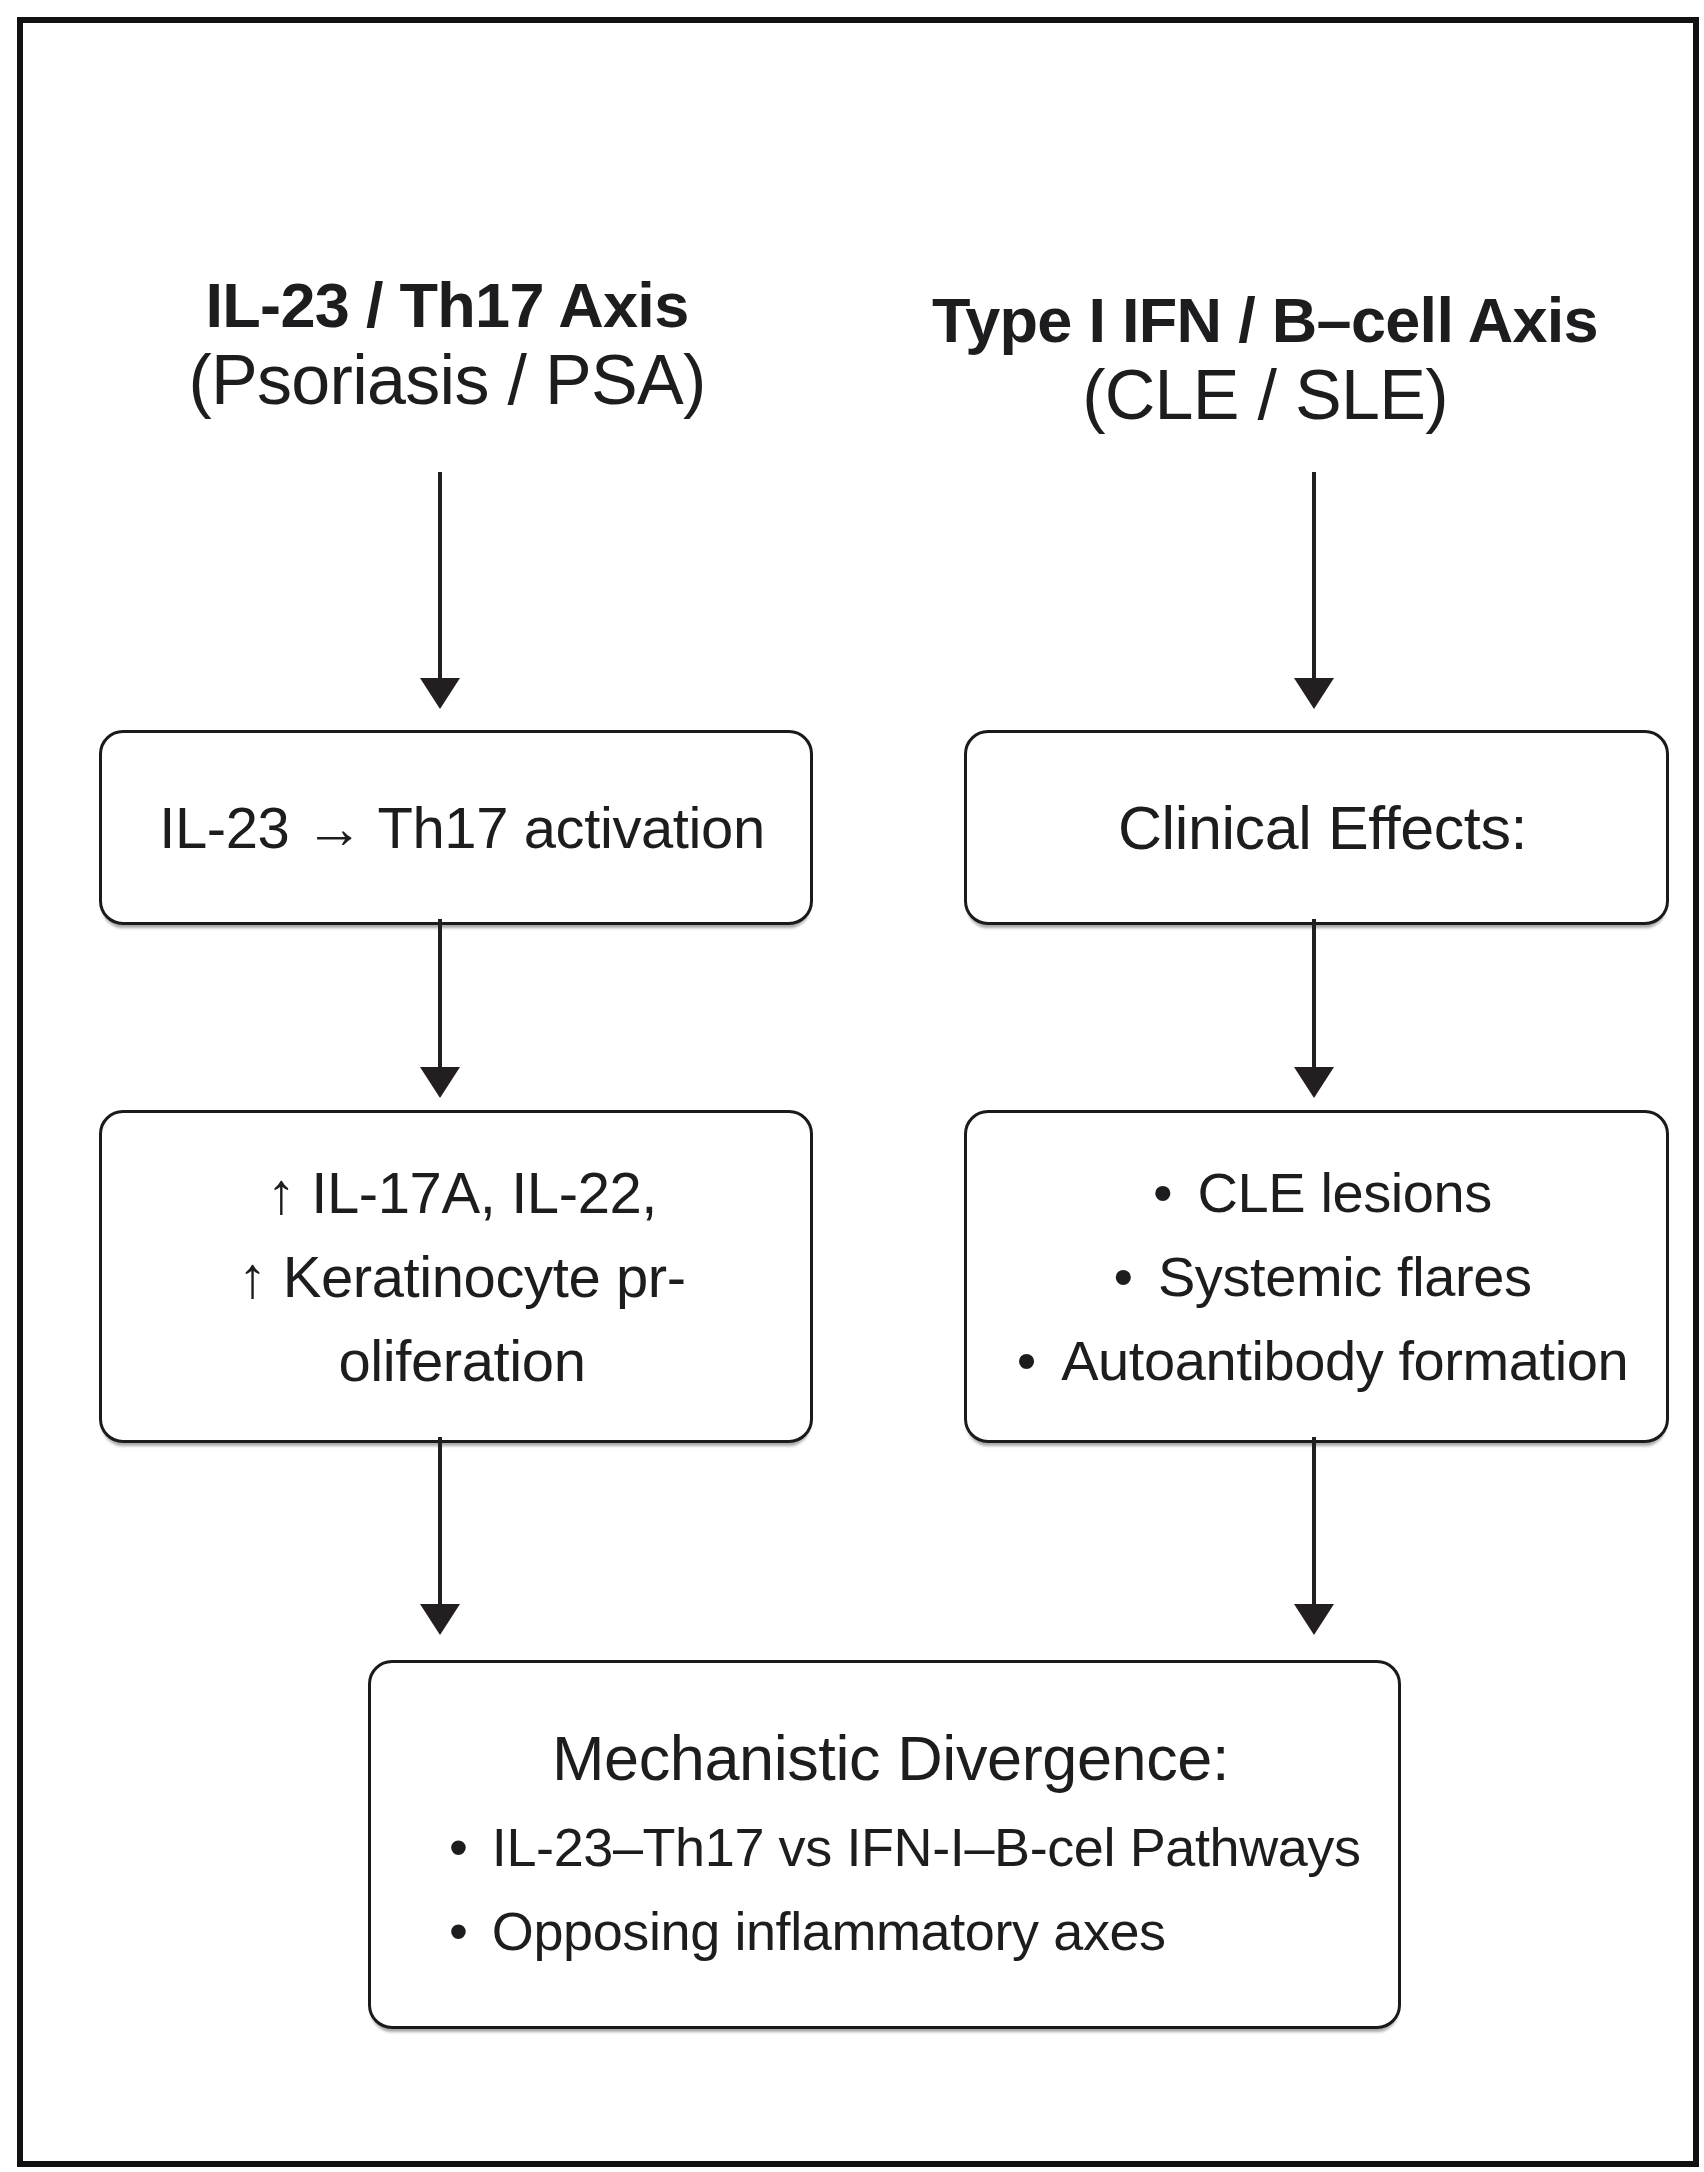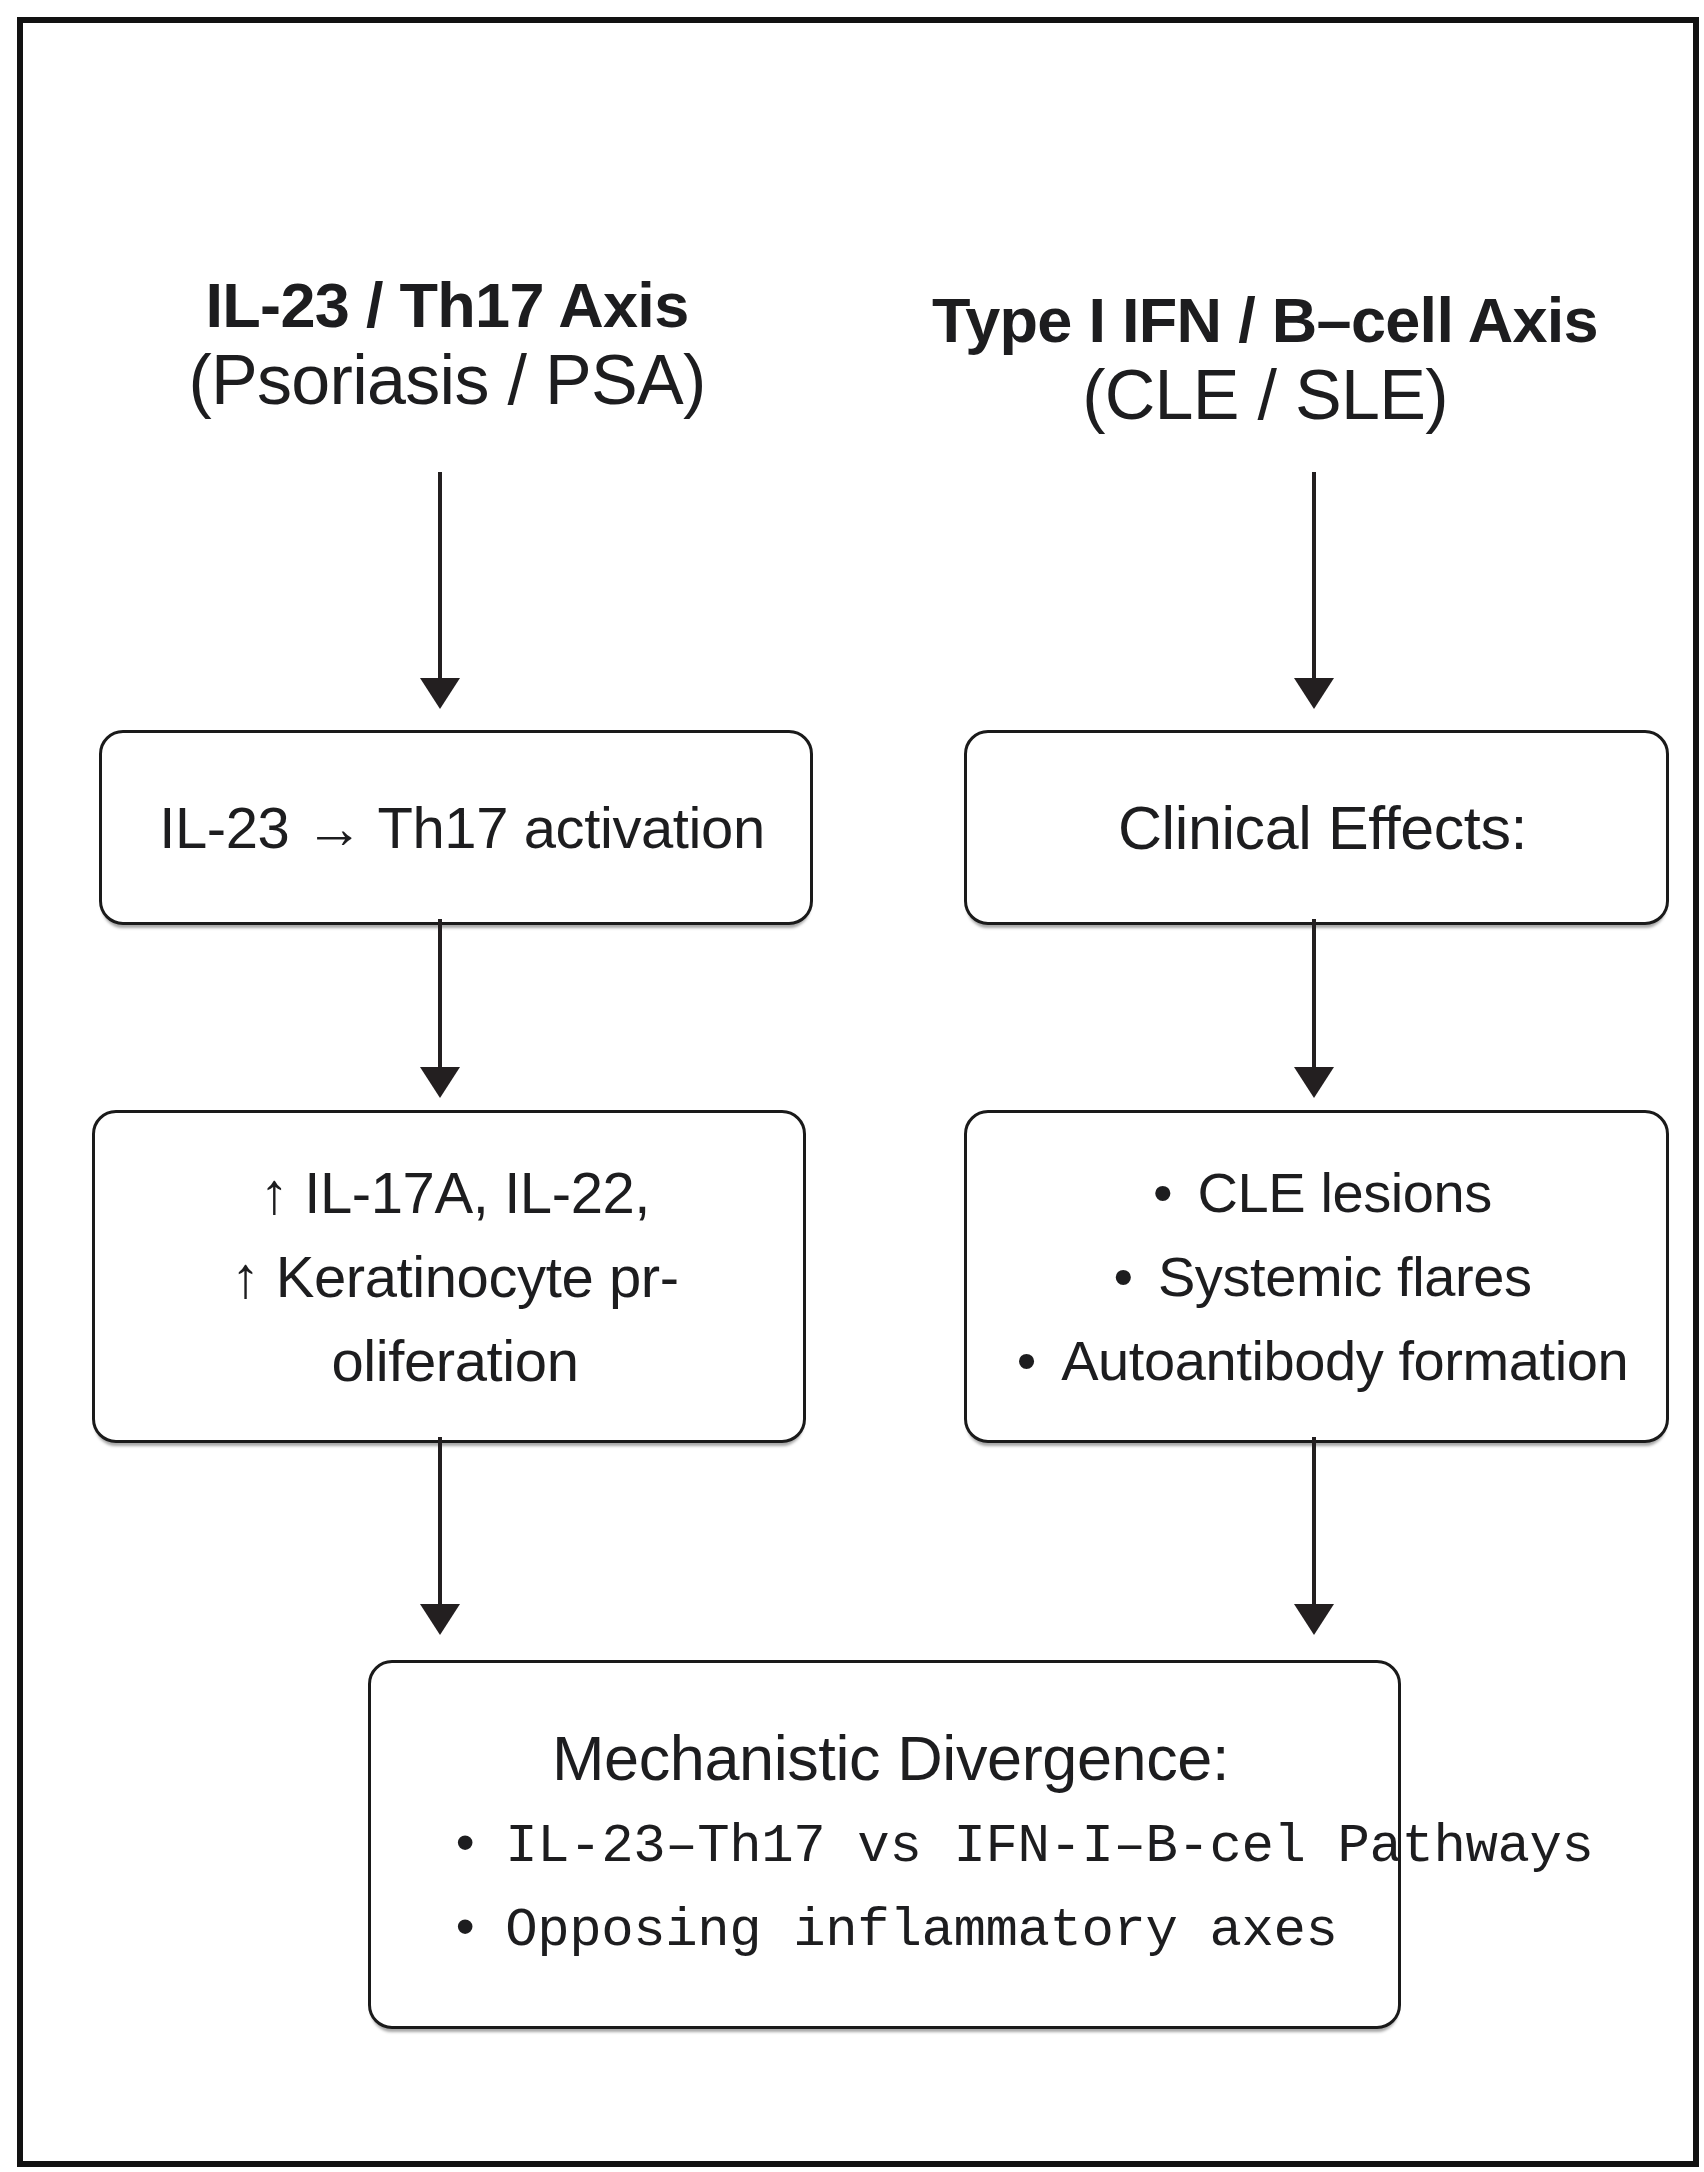--- a/index.html
+++ b/index.html
@@ -13,21 +13,21 @@
 
   .box{position:absolute;border:3.7px solid #1a1a1a;border-radius:24px;background:#ffffff;
        display:flex;flex-direction:column;align-items:center;justify-content:center;
        box-shadow:0 5.2px 3px -3px rgba(0,0,0,0.35);padding-left:12px;}
   .line{font-size:58px;line-height:84px;white-space:nowrap;letter-spacing:-0.4px;}
   .line-big{font-size:61px;line-height:84px;white-space:nowrap;letter-spacing:-0.4px;}
   .bl{font-size:56px;line-height:84px;white-space:nowrap;letter-spacing:-0.4px;}
   .marker{display:inline-block;margin-right:0.45em;}
 
   .merge-title{font-size:63px;line-height:84px;white-space:nowrap;letter-spacing:-0.4px;}
-  .merge-bullets{align-self:flex-start;padding-left:66px;text-align:left;margin-top:4.5px;font-family:Liberation Mono, monospace;}
+  .merge-bullets{align-self:flex-start;padding-left:66px;text-align:left;margin-top:4.5px;}
   .merge-bullets .bl{font-size:54px;}
 
   .arrow{position:absolute;width:40px;}
   .shaft{position:absolute;left:18px;top:0;bottom:30px;width:3.7px;background:#231f20;}
   .head{position:absolute;left:0;bottom:0;width:0;height:0;
         border-left:20px solid transparent;border-right:20px solid transparent;
         border-top:31px solid #231f20;}
 </style>
 </head>
 <body>
@@ -64,21 +64,21 @@
 
   <div class="arrow" style="left:420px;top:919px;height:179px;">
     <div class="shaft"></div>
     <div class="head"></div>
   </div>
   <div class="arrow" style="left:1294px;top:919px;height:179px;">
     <div class="shaft"></div>
     <div class="head"></div>
   </div>
 
-  <div class="box" style="left:92px;top:1110px;width:696px;height:327px;">
+  <div class="box" style="left:99px;top:1110px;width:696px;height:327px;">
     <div class="line">↑ IL-17A, IL-22,</div>
     <div class="line">↑ Keratinocyte pr-</div>
     <div class="line">oliferation</div>
   </div>
   <div class="box" style="left:964px;top:1110px;width:687px;height:327px;">
     <div class="bl"><span class="marker">•</span><span>CLE lesions</span></div>
     <div class="bl"><span class="marker">•</span><span>Systemic flares</span></div>
     <div class="bl"><span class="marker">•</span><span>Autoantibody formation</span></div>
   </div>
 

